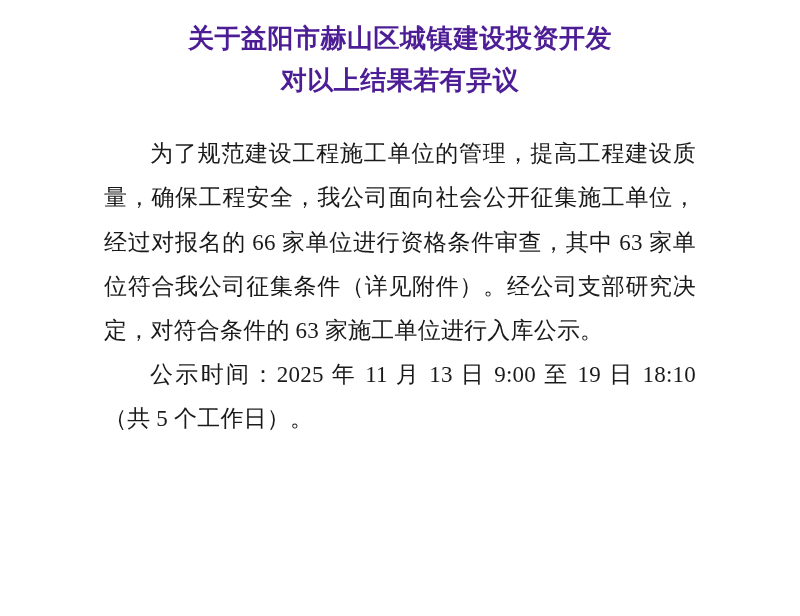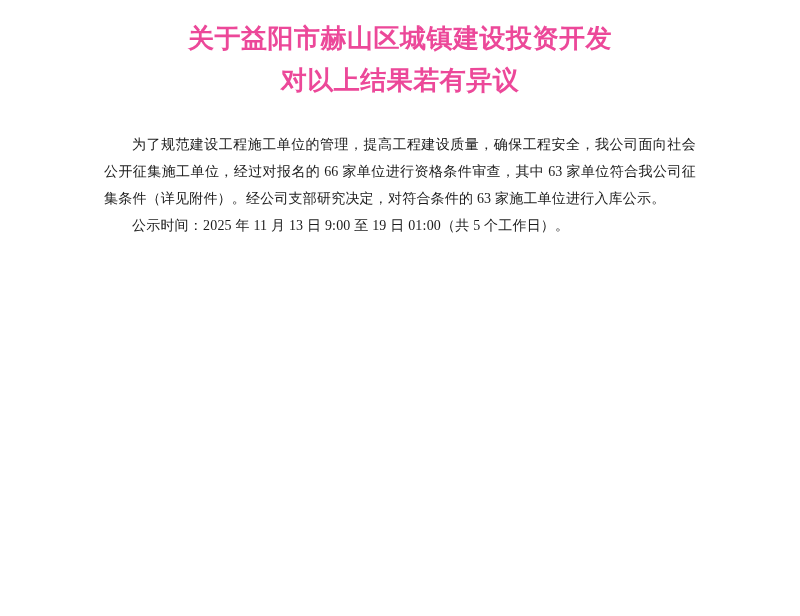--- a/index.html
+++ b/index.html
@@ -22,48 +22,48 @@
     position: relative;
   }
   .doc-title {
     text-align: center;
     font-size: 26px;
     font-weight: bold;
     line-height: 1.62;
     letter-spacing: 0.5px;
     margin: 0;
     padding: 0;
-    color: #ec4899;
+    color: #4c1d95;
   }
   .doc-title .tline {
     display: block;
     white-space: nowrap;
   }
   .body-block {
     margin-top: 30px;
   }
   p.para {
     margin: 0 0 0 0;
-    font-size: 14px;
+    font-size: 23px;
     line-height: 1.92;
     text-align: justify;
     text-justify: inter-ideograph;
     text-indent: 2em;
     color: #1a1a1a;
     letter-spacing: 0.2px;
   }
 </style>
 </head>
 <body>
 
 <div class="page">
 
   <h1 class="doc-title">
     <span class="tline">关于益阳市赫山区城镇建设投资开发</span>
     <span class="tline">对以上结果若有异议</span>
   </h1>
 
   <div class="body-block">
     <p class="para">为了规范建设工程施工单位的管理，提高工程建设质量，确保工程安全，我公司面向社会公开征集施工单位，经过对报名的 66 家单位进行资格条件审查，其中 63 家单位符合我公司征集条件（详见附件）。经公司支部研究决定，对符合条件的 63 家施工单位进行入库公示。</p>
-    <p class="para">公示时间：2025 年 11 月 13 日 9:00 至 19 日 01:00（共 5 个工作日）。</p>
+    <p class="para">公示时间：2025 年 11 月 13 日 9:00 至 19 日 18:10（共 5 个工作日）。</p>
   </div>
 
 </div>
 
 </body></html>

